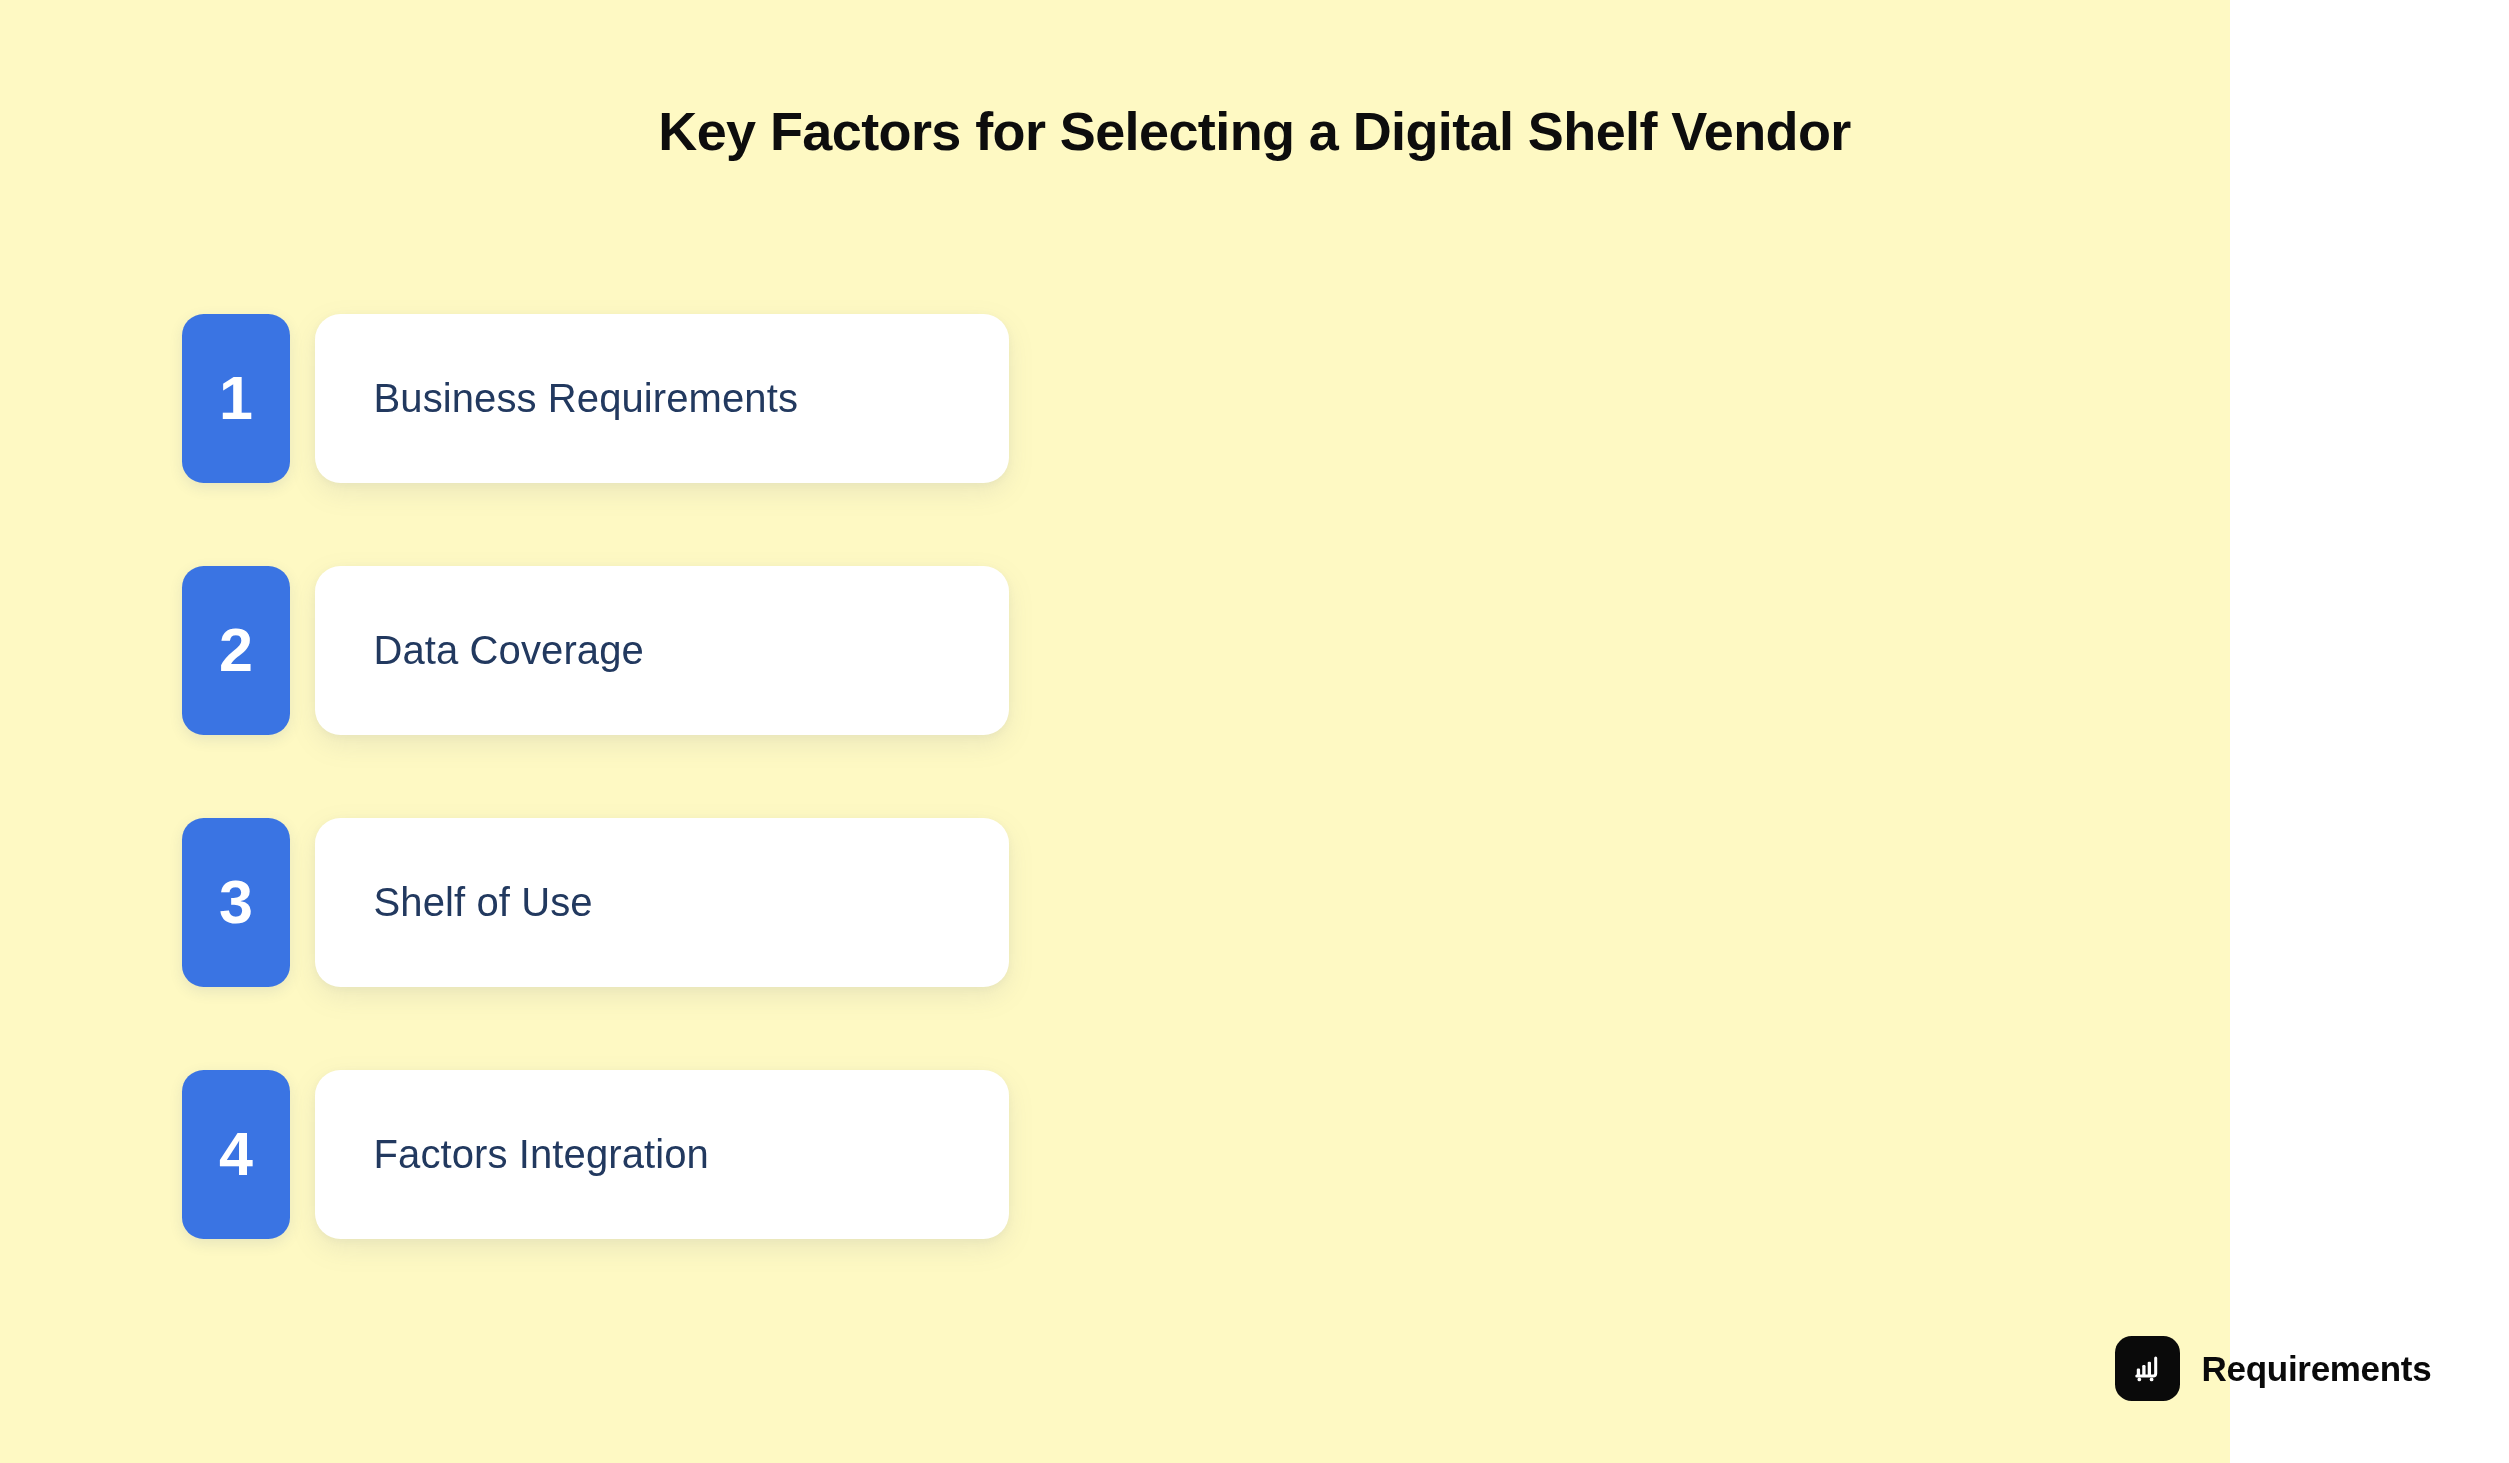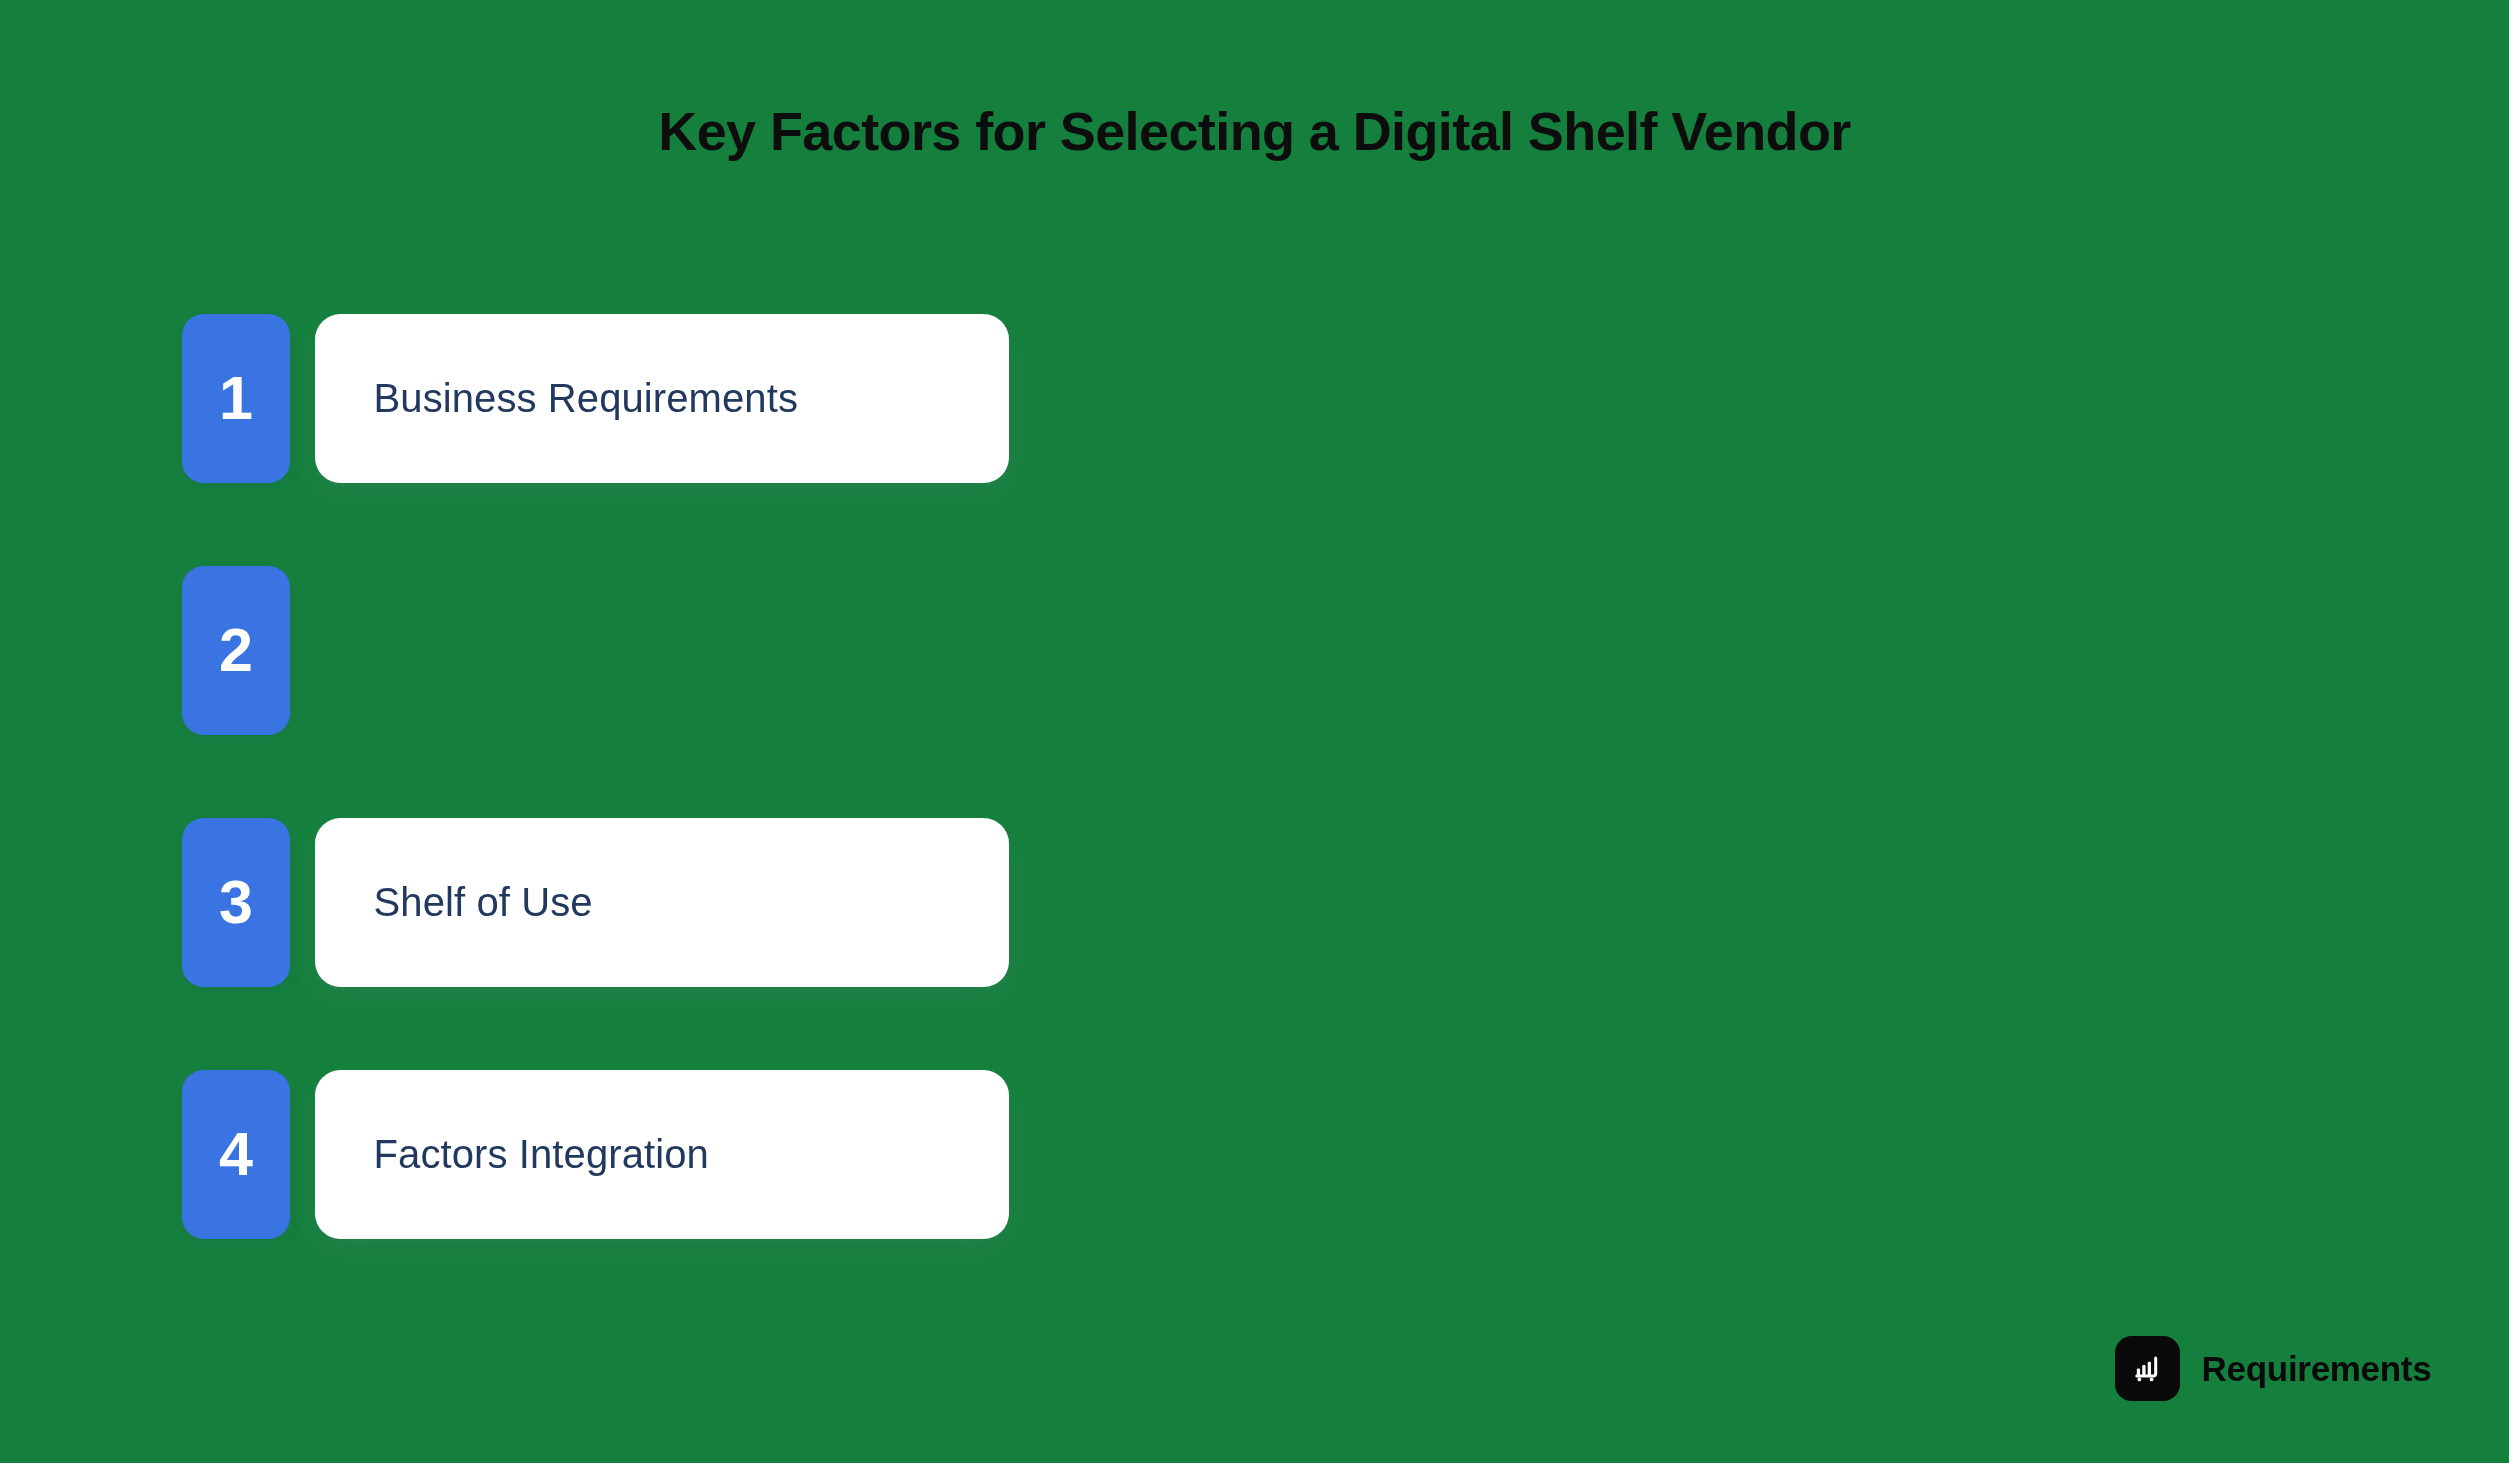--- a/index.html
+++ b/index.html
@@ -7,23 +7,23 @@
   html, body {
     width: 2509px;
     height: 1463px;
     background: #ffffff;
     font-family: "Liberation Sans", sans-serif;
     overflow: hidden;
   }
 
   .page {
     position: relative;
-    width: 2509px;
+    width: 2230px;
     height: 1463px;
-    background: #15803d;
+    background: #fef9c3;
   }
 
   
   .title {
     position: absolute;
     top: 100px;
     left: 0;
     width: 2509px;
     text-align: center;
     font-size: 54px;
@@ -153,20 +153,23 @@
           <div class="badge">1</div>
           <div class="panel panel-left">
             <span class="panel-label">Business Requirements</span>
           </div>
         </div>
       </div>
 
       <div class="row">
         <div class="item">
           <div class="badge">2</div>
+          <div class="panel panel-left">
+            <span class="panel-label">Data Coverage</span>
+          </div>
         </div>
       </div>
 
       <div class="row">
         <div class="item">
           <div class="badge">3</div>
           <div class="panel panel-left">
             <span class="panel-label">Shelf of Use</span>
           </div>
         </div>

